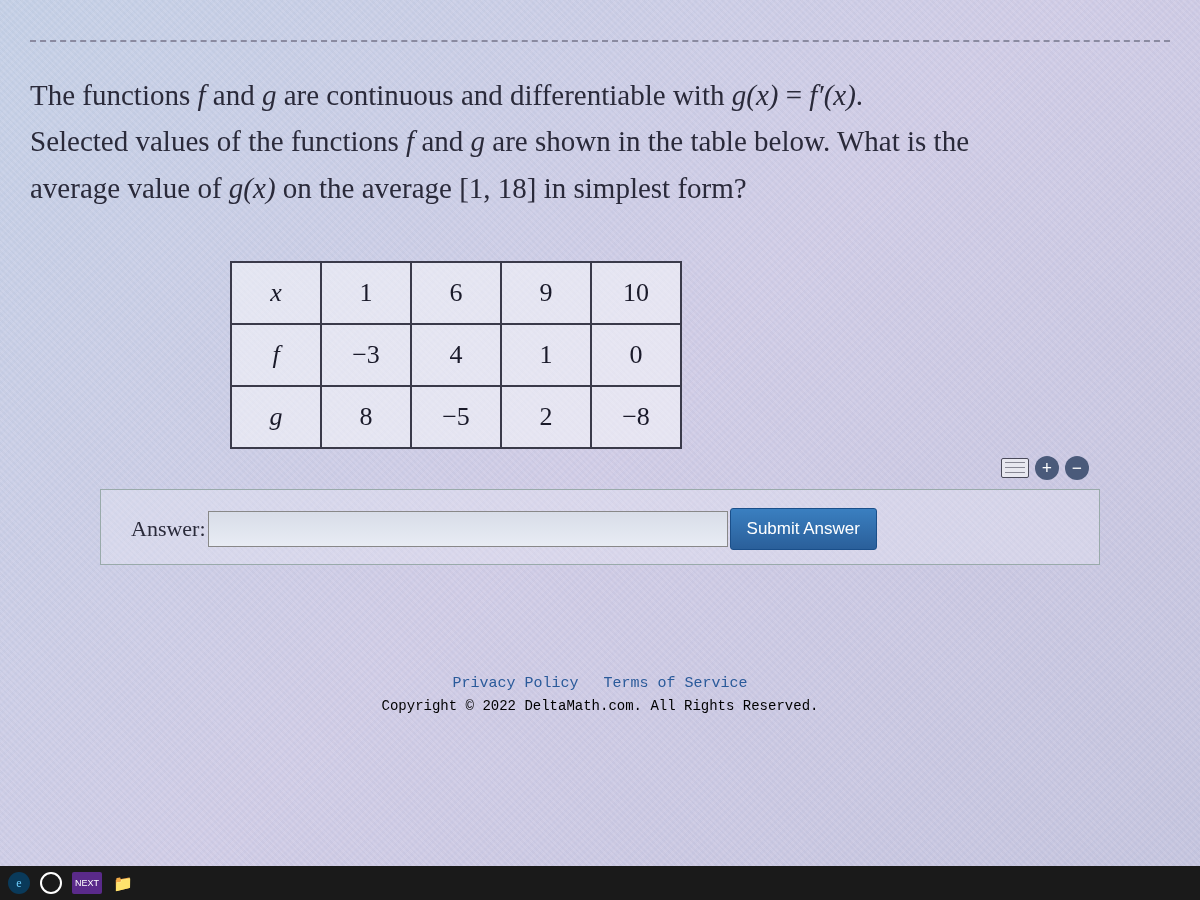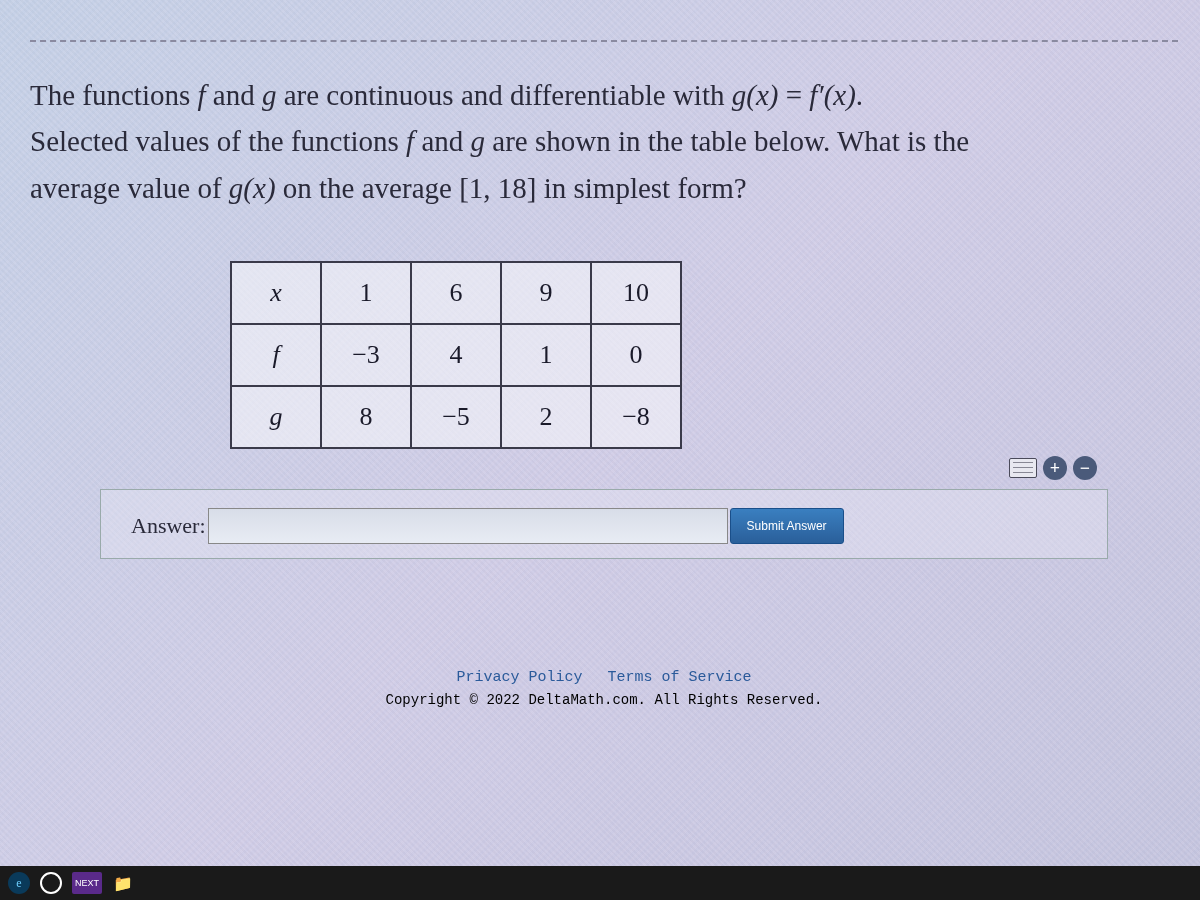--- a/index.html
+++ b/index.html
@@ -24,21 +24,21 @@
     repeating-linear-gradient(
       -45deg,
       rgba(100,120,200,0.04) 0px,
       rgba(100,120,200,0.04) 3px,
       rgba(200,180,220,0.04) 3px,
       rgba(200,180,220,0.04) 6px
     );
     pointer-events: none;
     z-index: 1;
   }
-  .content { position: relative; z-index: 2; padding: 40px 22px 0 30px; }
+  .content { position: relative; z-index: 2; padding: 40px 30px 0 30px; }
   .top-divider {
     border-top: 2px dashed #8a8aa0;
     margin-bottom: 30px;
   }
   .question-text {
     font-size: 29px;
     line-height: 1.6;
     color: #2a2a3a;
     font-family: Georgia, serif;
   }
@@ -120,21 +120,21 @@
     background: linear-gradient(#d8dde8,#e8ecf4);
     padding: 4px 8px;
     font-size: 18px;
   }
   .submit-btn {
     background: #2a6fb0;
     background: linear-gradient(#3a7fc0,#2a5f9a);
     color: #fff;
     border: 1px solid #1a4f8a;
     padding: 10px 16px;
-    font-size: 12px;
+    font-size: 17px;
     border-radius: 3px;
     cursor: pointer;
     font-family: Arial, sans-serif;
   }
   .attempt-text {
     text-align: right;
     margin-top: 20px;
     font-size: 17px;
     color: #3a3a4a;
     font-family: Arial, sans-serif;

